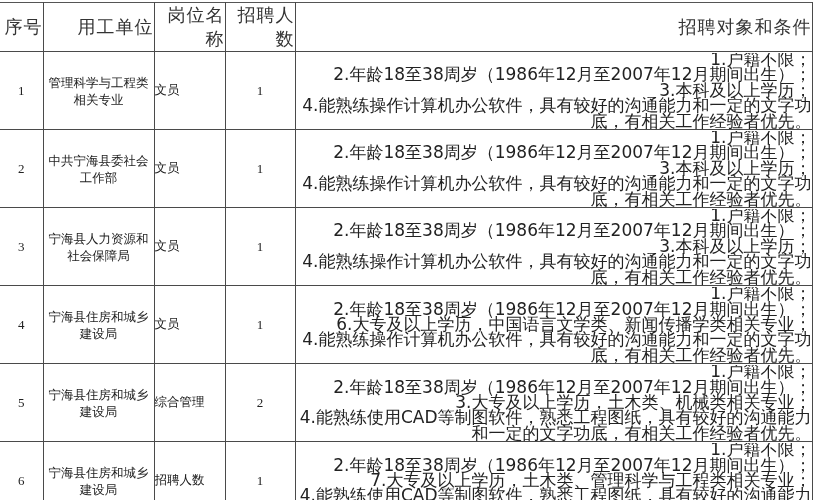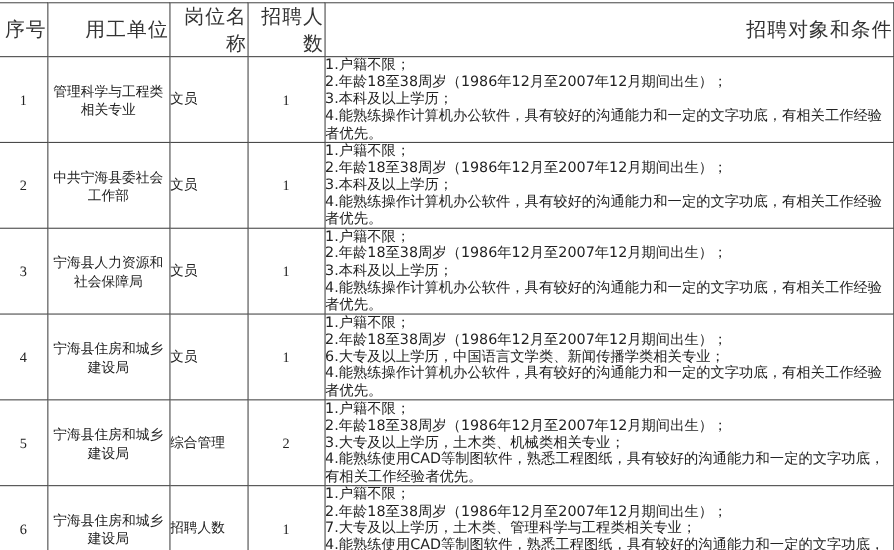--- a/index.html
+++ b/index.html
@@ -49,26 +49,27 @@
     text-align: center;
     font-size: 12.5px;
     line-height: 17px;
     padding: 0 4px;
   }
   td.c-pos {
     text-align: left;
     font-size: 12.5px;
   }
   td.c-cond {
-    text-align: left;
-    font-size: 13px;
+    text-align: right;
+    font-size: 17px;
     line-height: 15.4px;
     padding: 0 2px;
     letter-spacing: 0px;
     white-space: normal;
+    border-radius: 12px;
   }
   td.c-cond div { margin: 0; }
   tr.datarow td { height: 76px; }
 </style>
 </head>
 <body>
 
 <table class="recruit">
   <colgroup>
     <col style="width:43px">

